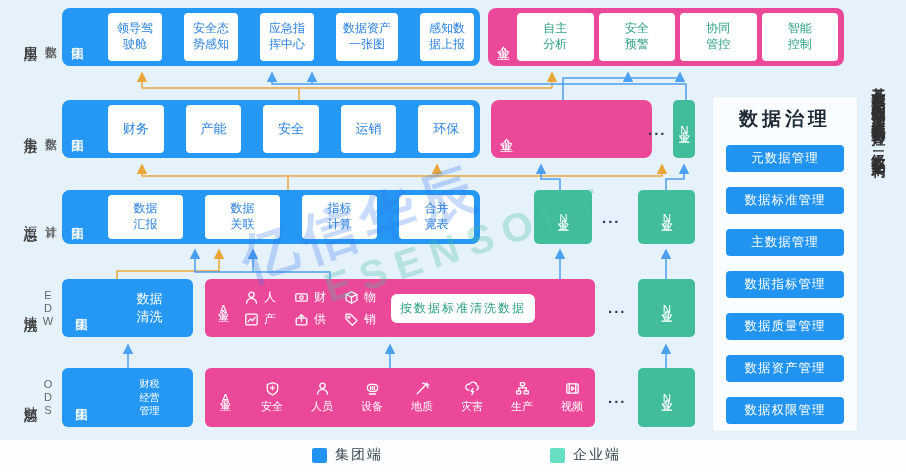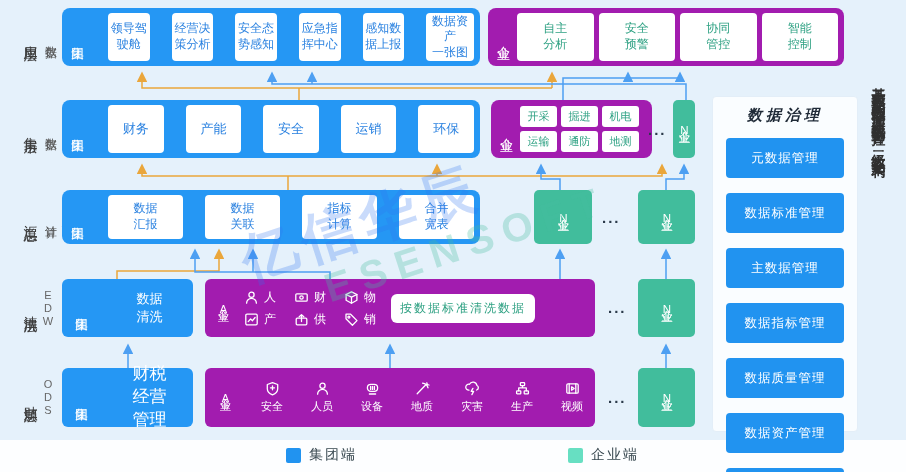--- a/index.html
+++ b/index.html
@@ -6,41 +6,41 @@
   body{font-family:"Liberation Sans", sans-serif;}
   .canvas{position:relative;width:906px;height:472px;background:#E5F1FB;overflow:hidden;}
   .bottom-strip{position:absolute;left:0;bottom:0;width:906px;height:32px;background:#FDFEFF;}
   
   .llabel{position:absolute;display:flex;align-items:center;gap:2px;}
   .lname{writing-mode:vertical-lr;text-orientation:upright;font-size:14px;color:#3C3C3C;letter-spacing:2px;}
   .lsub{writing-mode:vertical-lr;text-orientation:upright;font-size:12px;color:#555;letter-spacing:1px;}
   .lcode{writing-mode:vertical-lr;text-orientation:upright;font-size:11px;color:#666;letter-spacing:1px;}
   
   .bluec{position:absolute;background:#2597F4;border-radius:8px;display:flex;align-items:stretch;gap:22px;padding:5px 6px;box-sizing:border-box;}
-  .greenc{position:absolute;background:#a21caf;border-radius:8px;display:flex;align-items:center;gap:5px;padding:5px 6px;box-sizing:border-box;}
+  .greenc{position:absolute;background:#ec4899;border-radius:8px;display:flex;align-items:center;gap:5px;padding:5px 6px;box-sizing:border-box;}
   .vlabel{writing-mode:vertical-lr;text-orientation:upright;color:#fff;font-size:13px;letter-spacing:1px;display:flex;align-items:center;justify-content:center;flex:0 0 16px;}
   .vlabel.sm{font-size:11px;}
   .witem{background:#fff;border-radius:4px;color:#2B82E0;font-size:12px;line-height:1.3;display:flex;align-items:center;justify-content:center;text-align:center;flex:1;white-space:pre-line;}
   .witem.g{color:#2EA183;}
   .witem.one{font-size:13px;}
   .gridsm{display:grid;grid-template-columns:repeat(3,37px);grid-auto-rows:21px;gap:4px;}
   .cellsm{background:#fff;border-radius:3px;color:#2EA183;font-size:11px;display:flex;align-items:center;justify-content:center;}
   .entn{position:absolute;background:#41BD9C;border-radius:5px;display:flex;align-items:center;justify-content:center;}
   .entn span{writing-mode:vertical-lr;text-orientation:upright;color:#fff;font-size:11.5px;letter-spacing:1px;}
   .dots{position:absolute;color:#2B3A4A;font-size:15px;font-weight:bold;letter-spacing:2px;}
   .btitle{color:#fff;white-space:pre-line;font-size:13px;line-height:1.35;text-align:center;display:flex;align-items:center;justify-content:center;flex:1;}
   .icell{display:flex;align-items:center;gap:5px;color:#fff;font-size:12px;}
   .icol{display:flex;flex-direction:column;align-items:center;gap:3px;color:#fff;font-size:11px;}
   .ic{width:15px;height:15px;stroke:#fff;fill:none;stroke-width:1.3;stroke-linecap:round;stroke-linejoin:round;}
   .note{background:#fff;border-radius:6px;color:#2FA183;font-size:12px;letter-spacing:2px;padding:6px 9px;margin-left:10px;white-space:nowrap;}
   
   .gov{position:absolute;left:712px;top:96px;width:146px;height:336px;background:#FAFDFF;border:1px solid #E3EEF8;border-radius:4px;box-sizing:border-box;}
-  .gov h3{margin:9px 16px 0;text-align:center;font-size:15px;letter-spacing:4px;color:#1F2A37;font-weight:bold;font-style:italic;}
+  .gov h3{margin:9px 16px 0;text-align:center;font-size:19px;letter-spacing:4px;color:#1F2A37;font-weight:bold;}
   .govbtns{display:flex;flex-direction:column;gap:15px;margin:13px 13px 0;}
-  .govbtn{height:40px;background:#2193F0;border-radius:4px;color:#fff;font-size:12.5px;letter-spacing:1px;display:flex;align-items:center;justify-content:center;cursor:pointer;}
+  .govbtn{height:27px;background:#2193F0;border-radius:4px;color:#fff;font-size:12.5px;letter-spacing:1px;display:flex;align-items:center;justify-content:center;cursor:pointer;}
   
   .vnote{position:absolute;left:870px;top:76px;height:384px;writing-mode:vertical-rl;text-orientation:mixed;font-size:14px;letter-spacing:2.5px;color:#303030;font-weight:bold;}
   
   .legend{position:absolute;display:flex;align-items:center;gap:8px;font-size:14px;color:#37474F;letter-spacing:2px;}
   .swatch{width:15px;height:15px;border-radius:2px;}
   
   .wm{position:absolute;left:240px;top:168px;transform:rotate(-18deg);pointer-events:none;z-index:6;}
   .wm1{font-size:56px;font-weight:bold;color:rgba(47,116,240,0.26);letter-spacing:6px;}
   .wm2{font-size:40px;font-weight:bold;color:rgba(70,190,160,0.30);letter-spacing:10px;margin:-10px 0 0 70px;}
   .arrows{position:absolute;left:0;top:0;z-index:3;pointer-events:none;}
@@ -73,30 +73,28 @@
   </div>
   <div class="llabel" style="left:22px;top:368px;height:59px;">
     <span class="lname">贴源层</span>
     <span class="lcode">ODS</span>
   </div>
 
   <div class="bluec row" style="left:62px;top:8px;width:418px;height:58px;">
     <span class="vlabel">集团</span>
     <div class="witem">领导驾
 驶舱</div>
-    <div class="witem">经营决
-策分析</div>
     <div class="witem">安全态
 势感知</div>
     <div class="witem">应急指
 挥中心</div>
+    <div class="witem" style="flex:1.15;">数据资产
+一张图</div>
     <div class="witem">感知数
 据上报</div>
-    <div class="witem" style="flex:1.15;">数据资产
-一张图</div>
   </div>
   <div class="greenc row" style="left:488px;top:8px;width:356px;height:58px;align-items:stretch;">
     <span class="vlabel">企业</span>
     <div class="witem g">自主
 分析</div>
     <div class="witem g">安全
 预警</div>
     <div class="witem g">协同
 管控</div>
     <div class="witem g">智能
@@ -106,28 +104,20 @@
   <div class="bluec row" style="left:62px;top:100px;width:418px;height:58px;">
     <span class="vlabel">集团</span>
     <div class="witem one">财务</div>
     <div class="witem one">产能</div>
     <div class="witem one">安全</div>
     <div class="witem one">运销</div>
     <div class="witem one">环保</div>
   </div>
   <div class="greenc row" style="left:491px;top:100px;width:161px;height:58px;">
     <span class="vlabel">企业</span>
-    <div class="gridsm">
-      <div class="cellsm">开采</div>
-      <div class="cellsm">掘进</div>
-      <div class="cellsm">机电</div>
-      <div class="cellsm">运输</div>
-      <div class="cellsm">通防</div>
-      <div class="cellsm">地测</div>
-    </div>
   </div>
   <div class="dots row" style="left:648px;top:121px;">...</div>
   <div class="entn row" style="left:673px;top:100px;width:22px;height:58px;">
       <span>企业N</span>
     </div>
 
   <div class="bluec row" style="left:62px;top:190px;width:418px;height:54px;">
     <span class="vlabel">集团</span>
     <div class="witem">数据
 汇报</div>
@@ -199,21 +189,21 @@
     </div>
     <div class="note">按数据标准清洗数据</div>
   </div>
   <div class="dots row" style="left:608px;top:299px;">...</div>
   <div class="entn row" style="left:638px;top:279px;width:57px;height:58px;">
       <span>企业N</span>
     </div>
 
   <div class="bluec row" style="left:62px;top:368px;width:131px;height:59px;border-radius:6px;">
     <span class="vlabel" style="margin-left:4px;">集团</span>
-    <div class="btitle" style="font-size:17px;">财税
+    <div class="btitle" style="font-size:10px;">财税
 经营
 管理</div>
   </div>
   <div class="greenc row" style="left:205px;top:368px;width:390px;height:59px;border-radius:6px;padding:0 12px;justify-content:space-between;">
     <span class="vlabel sm">企业A</span>
     <div class="icol">
       <svg class="ic" viewBox="0 0 15 15">
           <path d="M7.5 1.6l5.2 1.9v4.2c0 3-2.1 4.9-5.2 6.1-3.1-1.2-5.2-3.1-5.2-6.1V3.5z"></path>
           <path d="M7.5 4.8v4M5.5 6.8h4"></path>
         </svg>
@@ -278,25 +268,25 @@
       <div class="govbtn">主数据管理</div>
       <div class="govbtn">数据指标管理</div>
       <div class="govbtn">数据质量管理</div>
       <div class="govbtn">数据资产管理</div>
       <div class="govbtn">数据权限管理</div>
     </div>
   </div>
 
   <div class="vnote row">基于大数据架构的数据仓库（统一数据管控、二级数仓架构）</div>
 
-  <div class="legend row" style="left:286px;top:446px;">
+  <div class="legend row" style="left:312px;top:446px;">
     <span class="swatch" style="background:#2193F0;"></span>
     <span>集团端</span>
   </div>
-  <div class="legend row" style="left:568px;top:446px;">
+  <div class="legend row" style="left:550px;top:446px;">
     <span class="swatch" style="background:#67DFC2;"></span>
     <span>企业端</span>
   </div>
 
   <svg class="arrows" width="906" height="472">
     <defs>
       <marker id="ao" viewBox="0 0 8 8" refX="6" refY="4" markerWidth="7" markerHeight="7" orient="auto">
           <path d="M0 0L8 4L0 8z" fill="#EAA63B"></path>
         </marker>
       <marker id="ab" viewBox="0 0 8 8" refX="6" refY="4" markerWidth="7" markerHeight="7" orient="auto">

